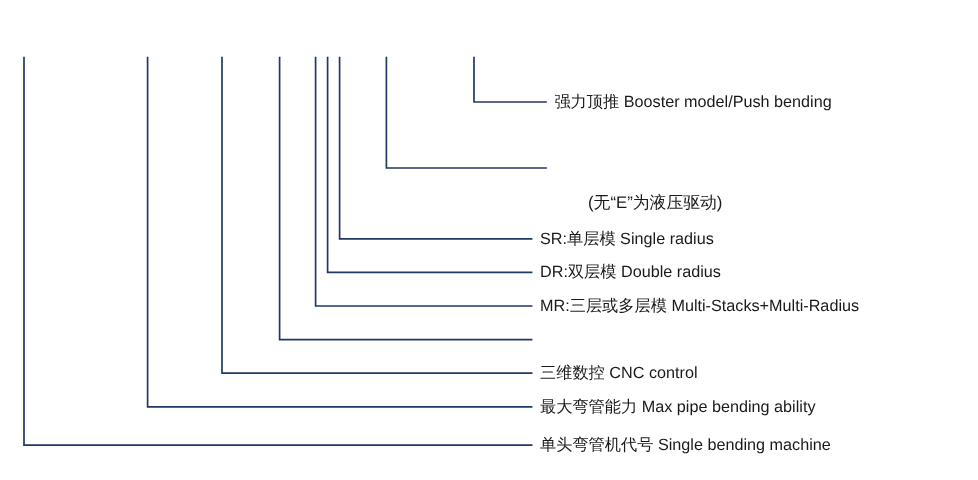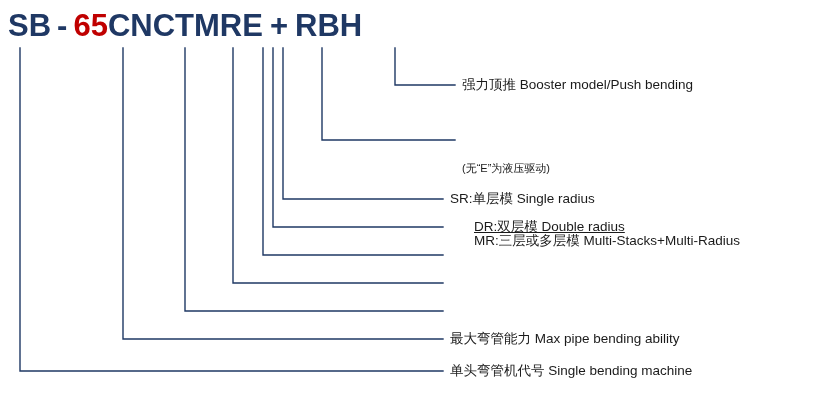--- a/index.html
+++ b/index.html
@@ -56,31 +56,29 @@
   
   .note {
     position: absolute;
     white-space: nowrap;
     font-size: 13.5px;
     color: #1a1a1a;
     line-height: 18px;
     font-family: "Liberation Sans", sans-serif;
   }
   .note.sub {
-    font-size: 11px;
+    font-size: 14px;
+    margin-left: 28px;
   }
 </style>
 </head>
 <body>
 
 <div id="stage">
 
-  <div class="code-line">
-    <span class="seg-sb">SB</span><span class="seg-dash">-</span><span class="seg-65">65</span><span class="seg-cnc">CNC</span><span class="seg-t">T</span><span class="seg-mr">MR</span><span class="seg-e">E</span><span class="seg-plus">+</span><span class="seg-rbh">RBH</span>
-  </div>
 
   <svg id="leaders" viewBox="0 0 815 400">
     <g stroke="#1f3864" stroke-width="1.4" fill="none" stroke-linecap="square">
 
       <path d="M 395 48 L 395 85 L 455 85"></path>
 
       <path d="M 322 48 L 322 140 L 455 140"></path>
 
       <path d="M 283 48 L 283 199 L 443 199"></path>
       <path d="M 273 48 L 273 227 L 443 227"></path>
@@ -92,18 +90,19 @@
 
       <path d="M 123 48 L 123 339 L 443 339"></path>
 
       <path d="M 20 48 L 20 371 L 443 371"></path>
     </g>
   </svg>
 
   <div class="note" style="left:462px; top:76px;">强力顶推 Booster model/Push bending</div>
   <div class="note sub" style="left:462px; top:159px;">(无“E”为液压驱动)</div>
   <div class="note" style="left:450px; top:190px;">SR:单层模 Single radius</div>
-  <div class="note" style="left:474px; top:218px;text-decoration:underline;">DR:双层模 Double radius</div>
-  <div class="note" style="left:450px; top:232px;margin-left:24px;">MR:三层或多层模 Multi-Stacks+Multi-Radius</div>
+  <div class="note" style="left:450px; top:218px;">DR:双层模 Double radius</div>
+  <div class="note" style="left:450px; top:246px;">MR:三层或多层模 Multi-Stacks+Multi-Radius</div>
+  <div class="note" style="left:450px; top:302px;">三维数控 CNC control</div>
   <div class="note" style="left:450px; top:362px;">单头弯管机代号 Single bending machine</div>
   <div class="note" style="left:450px; top:330px;">最大弯管能力 Max pipe bending ability</div>
 
 </div>
 
 </body></html>

